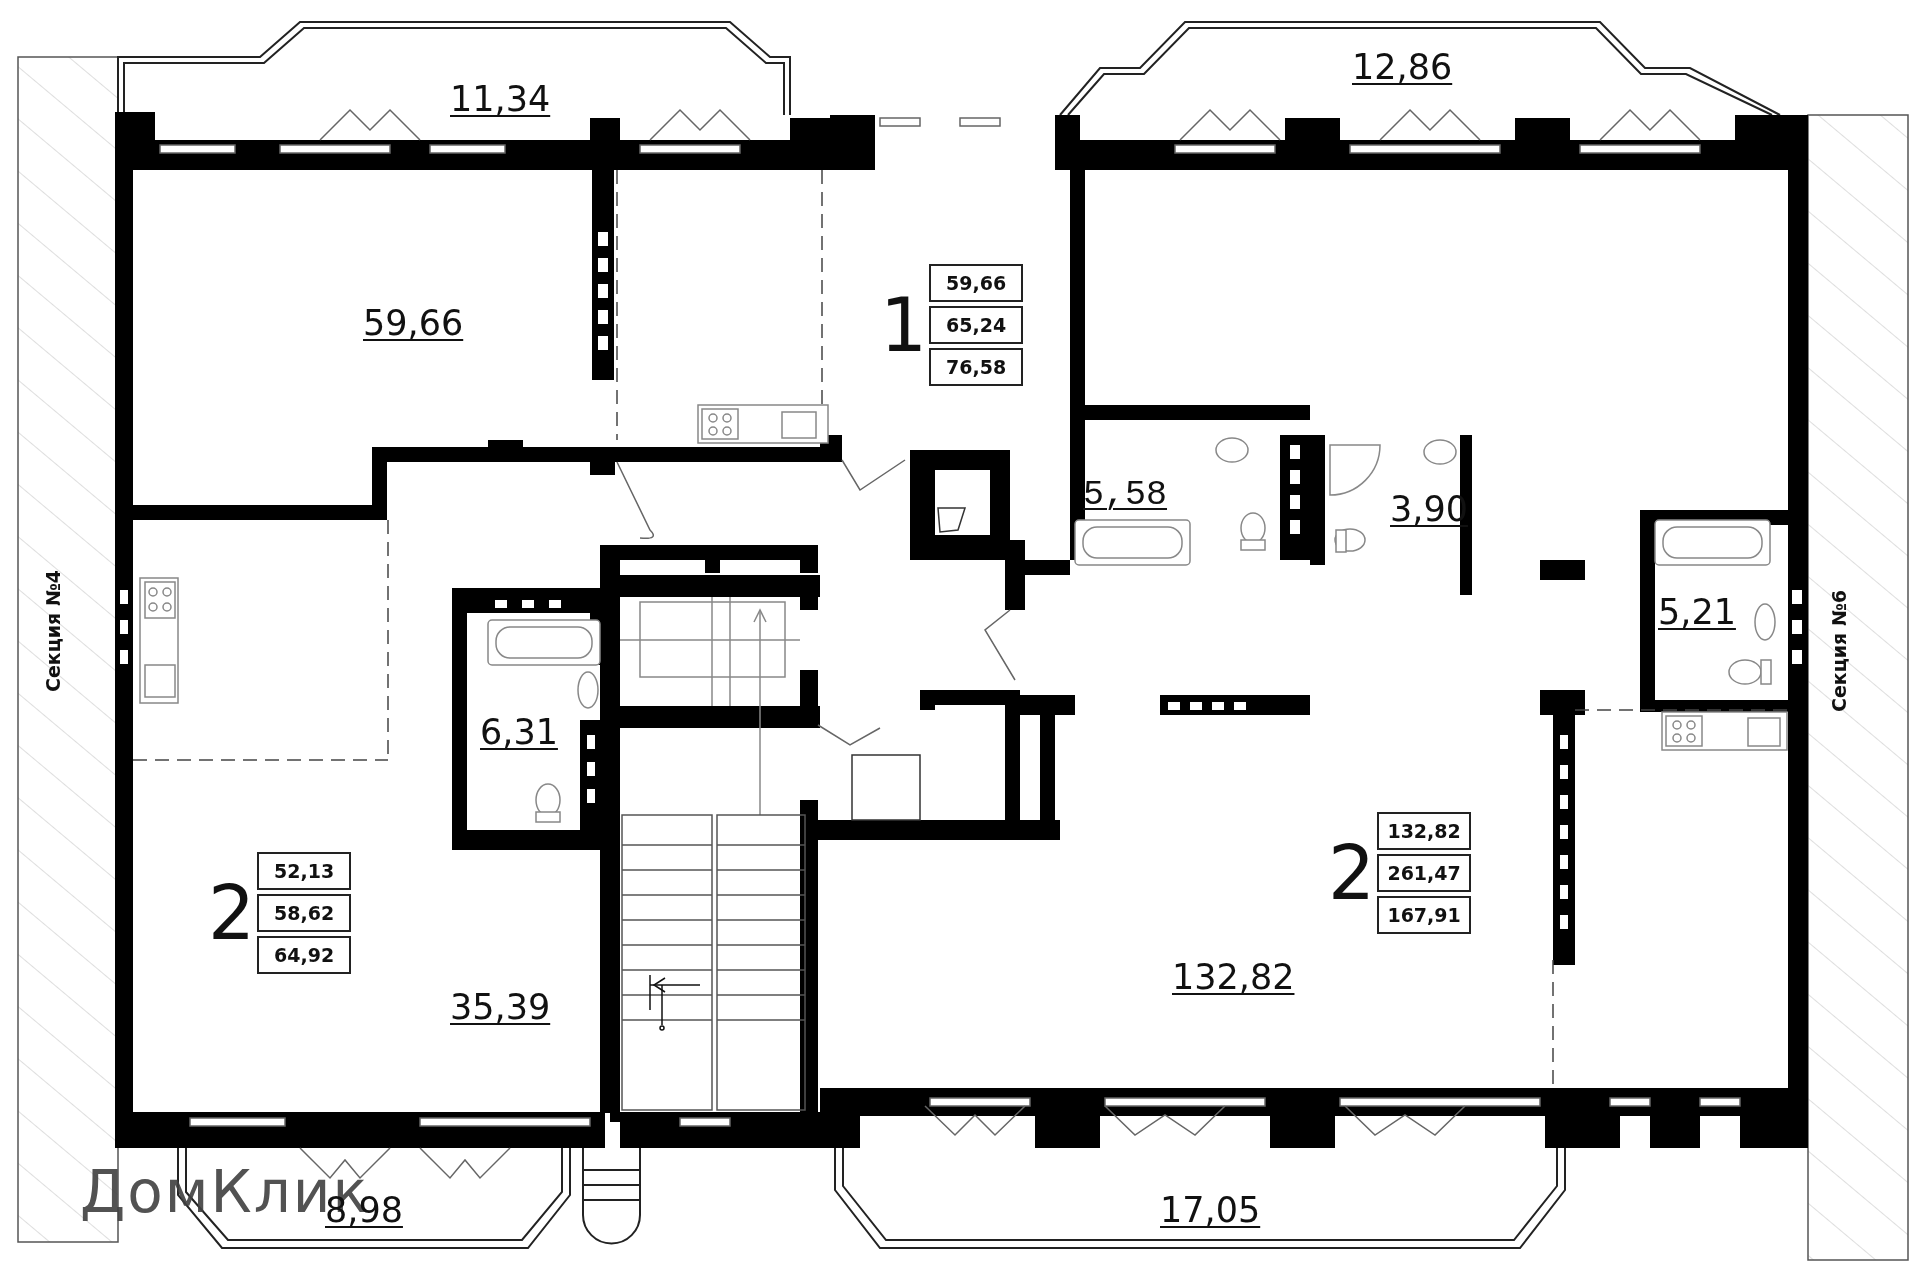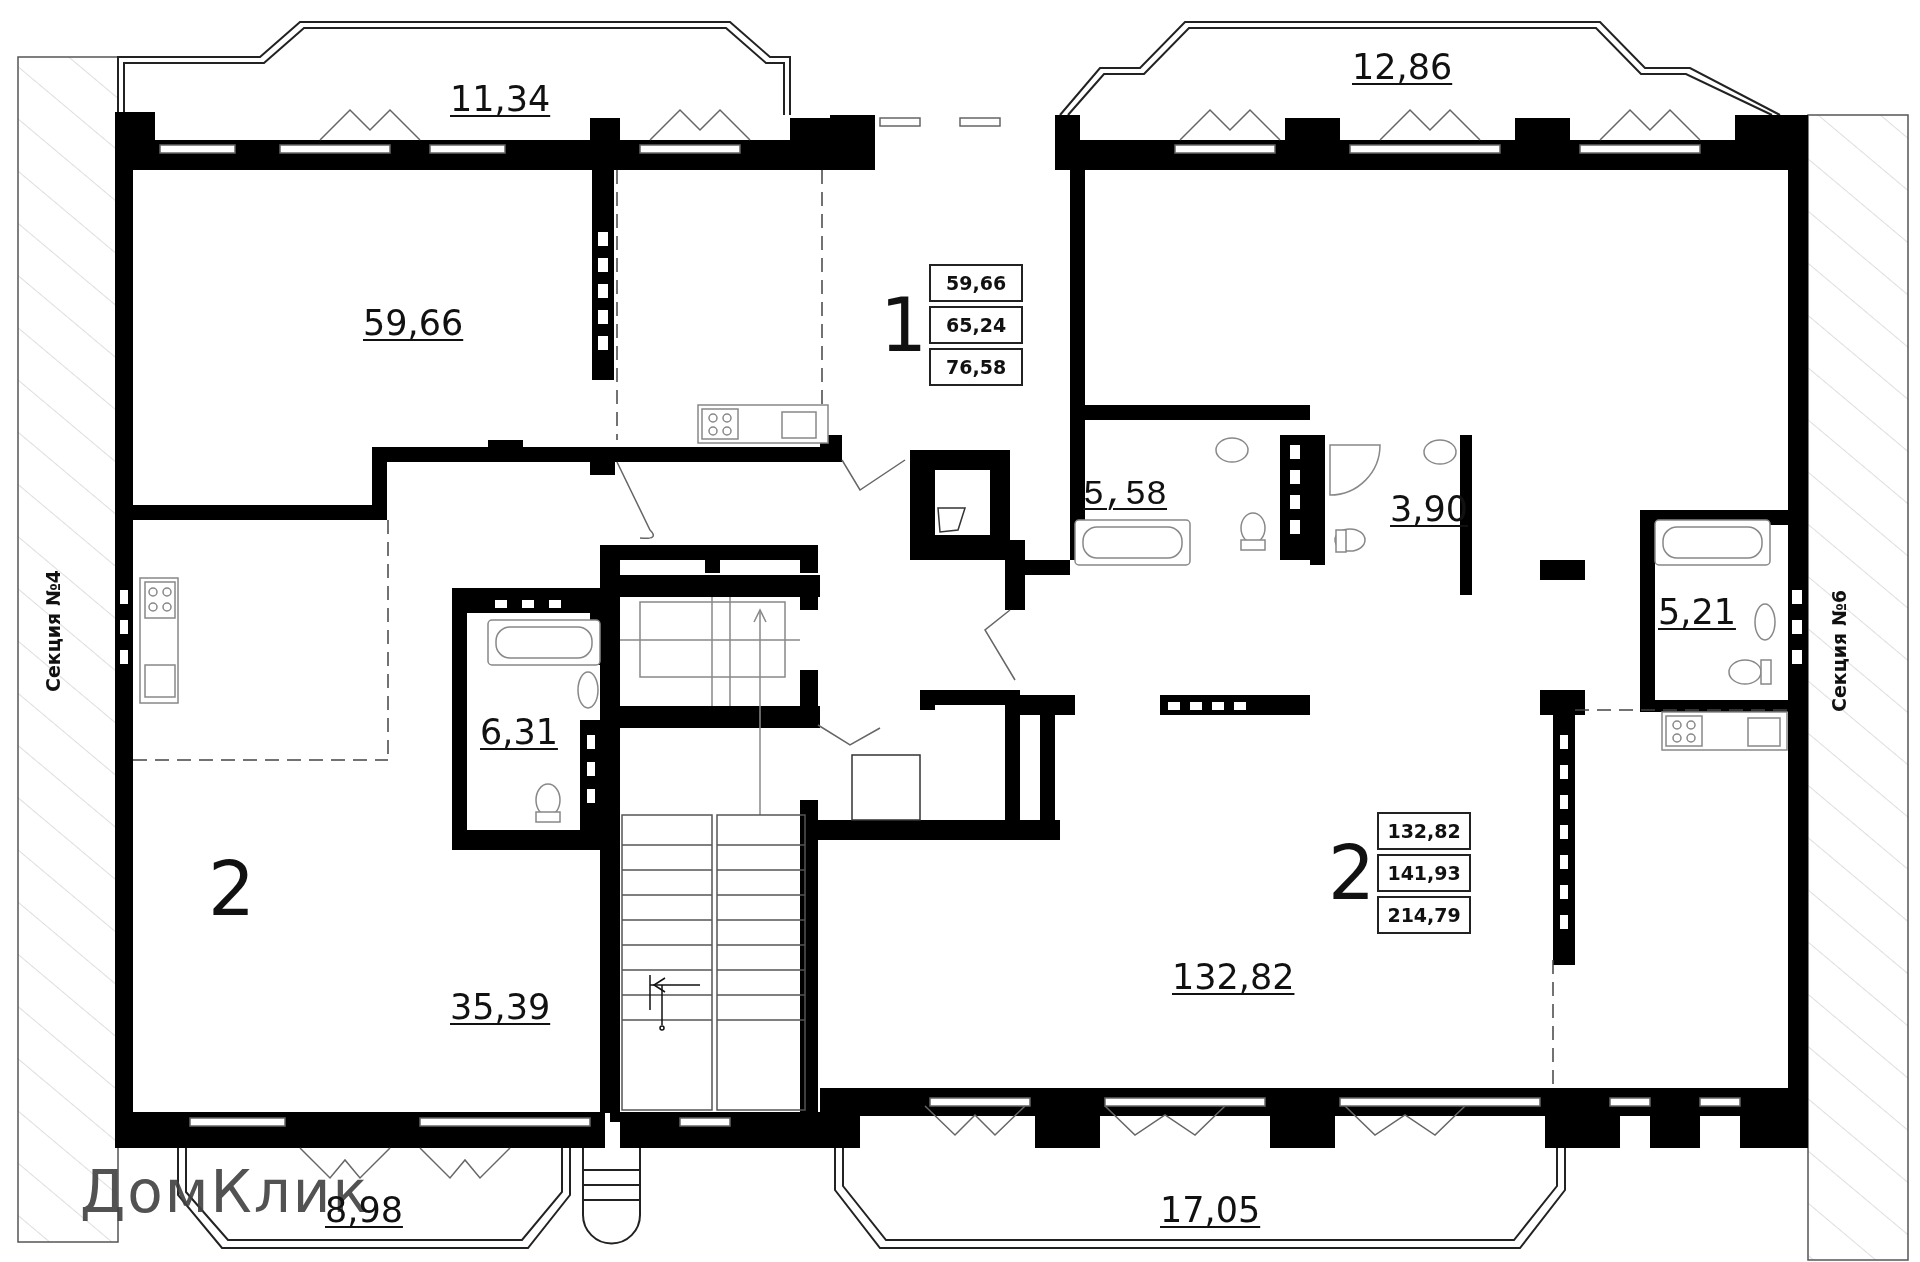--- a/index.html
+++ b/index.html
@@ -345,22 +345,27 @@
   <span class="apt-num">1</span>
   <div class="apt-boxes">
     <div class="apt-box">59,66</div>
     <div class="apt-box">65,24</div>
     <div class="apt-box">76,58</div>
   </div>
 </div>
 
 <div class="apt" style="left:208px;top:852px;">
   <span class="apt-num">2</span>
+  <div class="apt-boxes">
+    <div class="apt-box">52,13</div>
+    <div class="apt-box">58,62</div>
+    <div class="apt-box">64,92</div>
+  </div>
 </div>
 
 <div class="apt" style="left:1328px;top:812px;">
   <span class="apt-num">2</span>
   <div class="apt-boxes">
     <div class="apt-box">132,82</div>
-    <div class="apt-box">141,93</div>
-    <div class="apt-box">214,79</div>
+    <div class="apt-box">261,47</div>
+    <div class="apt-box">167,91</div>
   </div>
 </div>
 
 </body></html>

